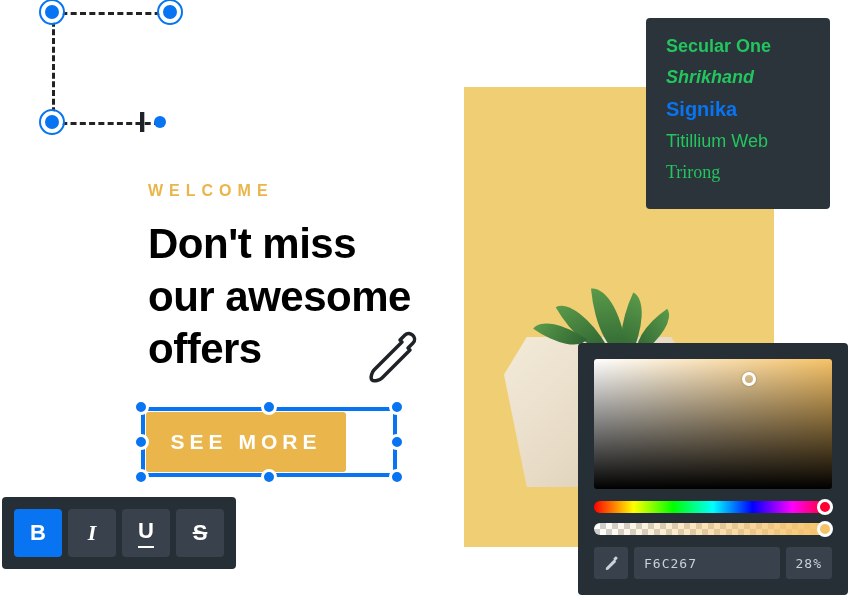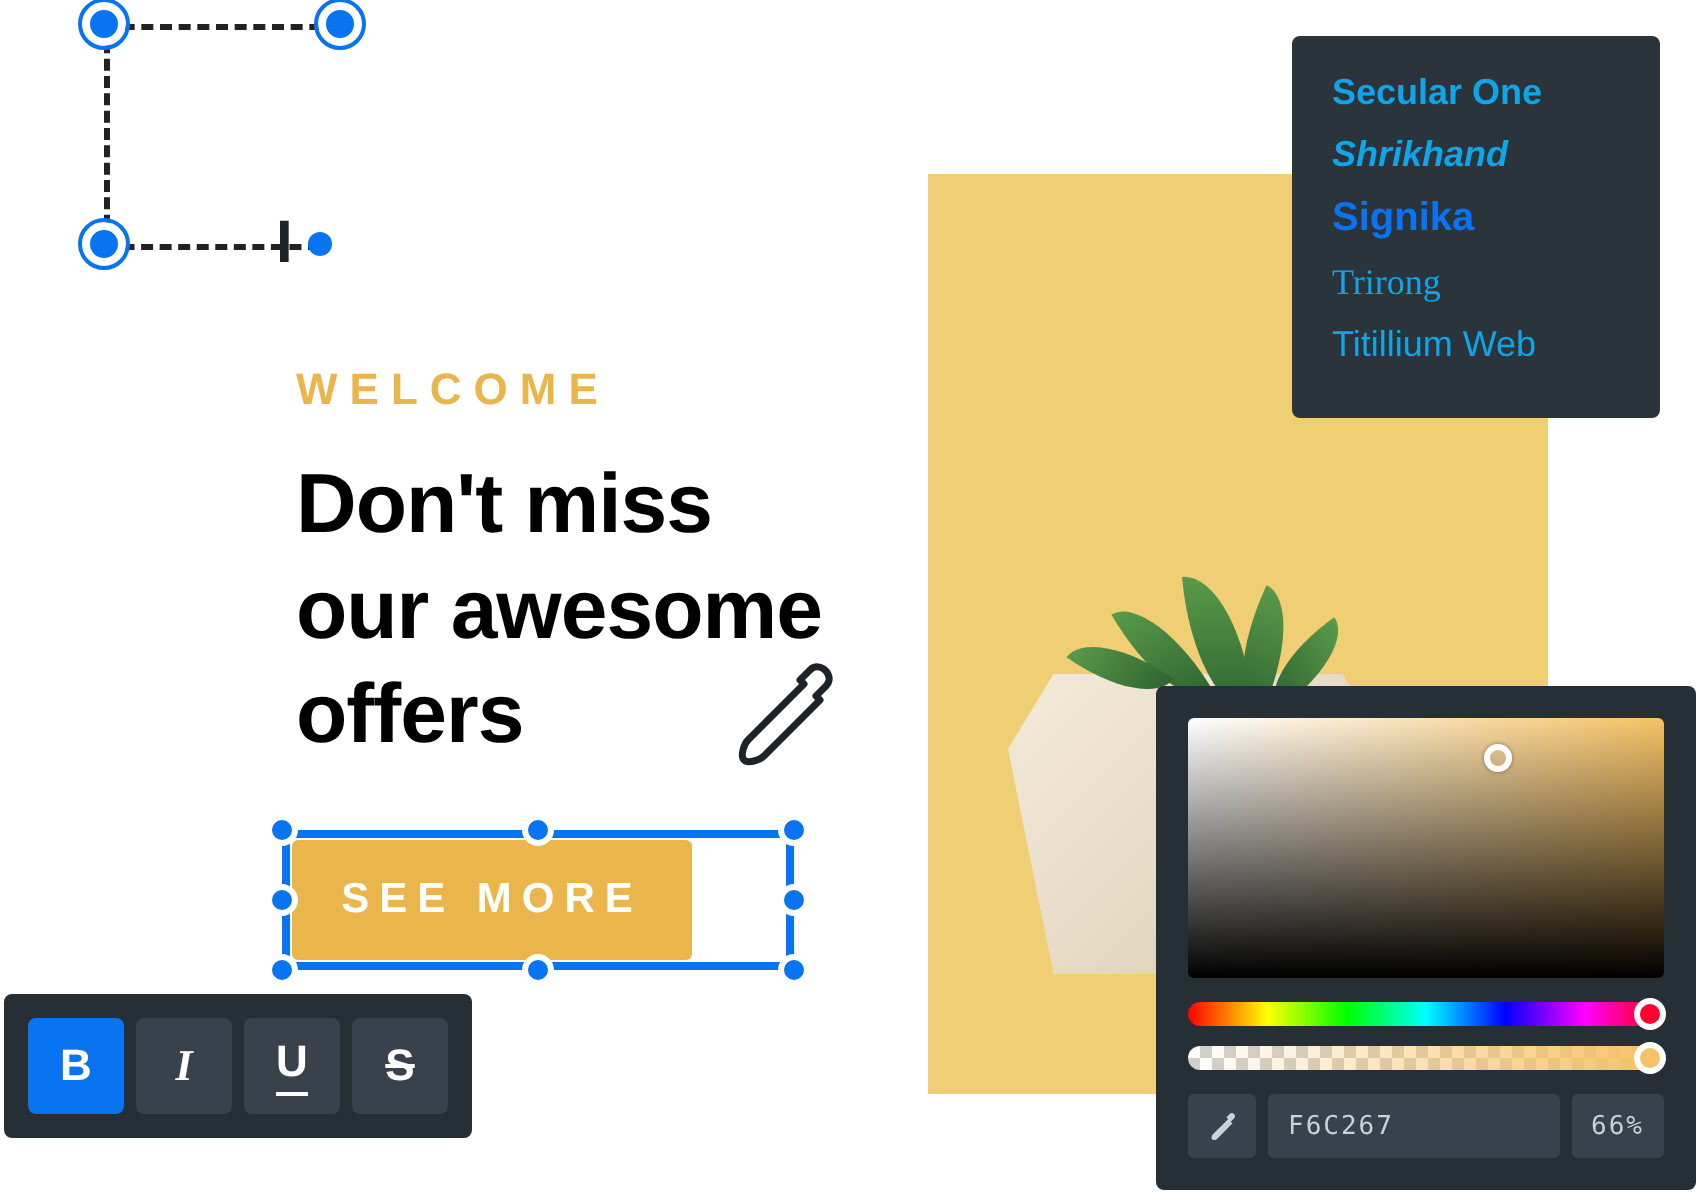--- a/index.html
+++ b/index.html
@@ -59,21 +59,21 @@
     .leaf {
       position: absolute;
       background: linear-gradient(to top, #2e6431, #5a9a4a);
       border-radius: 0 100% 0 100%;
     }
 
     .eyebrow {
       color: #eab54a;
       font-weight: 800;
       letter-spacing: 6px;
-      font-size: 22px;
+      font-size: 16px;
       margin-bottom: 18px;
     }
     .headline {
       color: #000000;
       font-weight: 800;
       font-size: 42px;
       line-height: 1.25;
       letter-spacing: -0.5px;
       margin-bottom: 24px;
     }
@@ -174,21 +174,21 @@
     .font-dd {
       position: absolute;
       right: 24px;
       top: 18px;
       width: 184px;
       background: #2b333b;
       border-radius: 4px;
       padding: 18px 20px 16px;
     }
     .font-dd .item {
-      color: #0ea5e9;
+      color: #22c55e;
       font-size: 18px;
       margin-bottom: 10px;
       cursor: pointer;
     }
     .font-dd .bold { font-weight: 700; }
     .font-dd .italic-bold { font-style: italic; font-weight: 900; }
     .font-dd .active { color: #0974f1; font-weight: 800; font-size: 20px; }
     .font-dd .serif { font-family: Georgia, serif; }
 
     
@@ -350,22 +350,22 @@
   <div class="big-handle" style="left:130px;top:12px;"></div>
   <div class="big-handle" style="left:12px;top:122px;"></div>
   <div class="small-handle" style="left:120px;top:122px;"></div>
   <span class="ibeam">I</span>
 </div>
 
 <div class="font-dd">
   <div class="item bold">Secular One</div>
   <div class="item italic-bold">Shrikhand</div>
   <div class="item active">Signika</div>
+  <div class="item">Titillium Web</div>
   <div class="item serif">Trirong</div>
-  <div class="item">Titillium Web</div>
 </div>
 
 <div class="toolbar">
   <div class="btn active">
       <span>B</span>
     </div>
   <div class="btn italic">
       <span>I</span>
     </div>
   <div class="btn underline">
@@ -386,15 +386,15 @@
   <div class="alpha">
     <div class="slider-cursor" style="left:97%;"></div>
   </div>
   <div class="row">
     <div class="chip eyedrop">
       <svg width="16" height="16" viewBox="0 0 16 16">
         <path d="M12.5 1 C14 -0.5 16.5 2 15 3.5 L13 5.5 L14 6.5 L12.5 8 L5 15.5 C4 16.5 1.5 16 2 14.5 L2.5 13 L10 5.5 L11.5 4 L10.5 3 L12.5 1 Z" fill="#c9d1d9"></path>
       </svg>
     </div>
     <div class="chip" style="flex:1">F6C267</div>
-    <div class="chip">66%</div>
+    <div class="chip">28%</div>
   </div>
 </div>
 
 </body></html>

